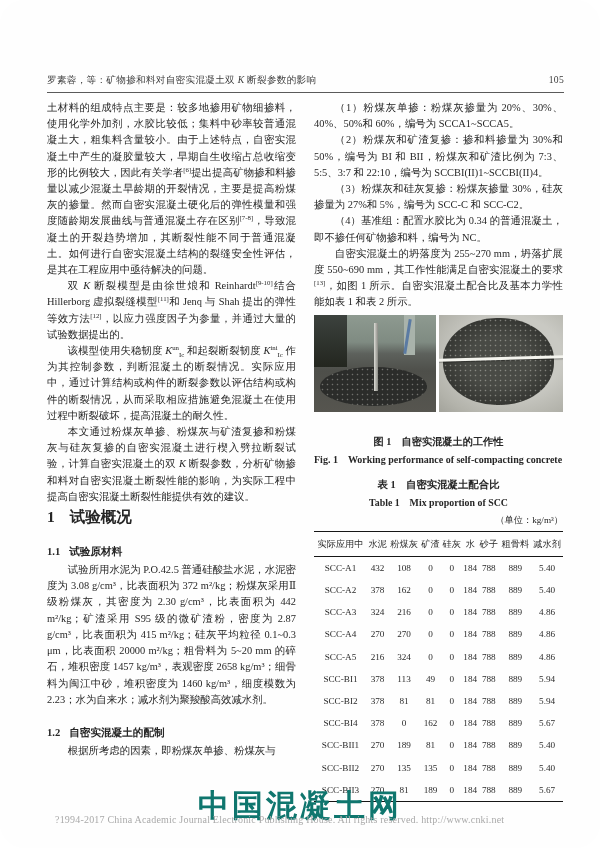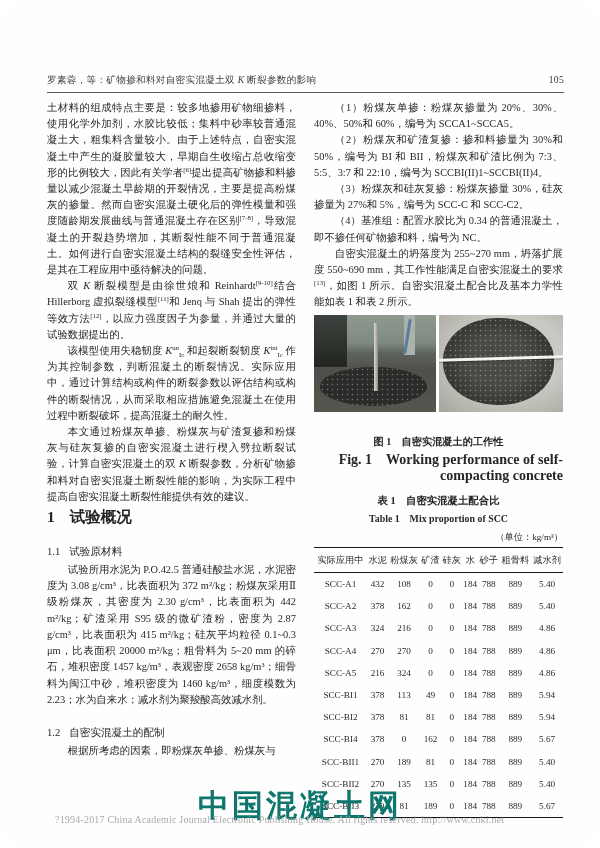--- a/index.html
+++ b/index.html
@@ -12,21 +12,21 @@
   
   .columns{position:absolute;left:47px;top:100px;width:517px;display:flex;gap:18px;}
   .col{width:249px;flex:0 0 auto;font-size:10.4px;line-height:16.2px;text-align:justify;}
   p{margin:0;text-indent:2em;}
   p.noindent{text-indent:0;}
   sup{font-size:6.8px;line-height:0;}
   sub{font-size:6.8px;line-height:0;}
   i{font-style:italic;}
   h1.section{font-size:15.5px;font-weight:bold;margin:2px 0 6px;line-height:20px;}
   h1.section .num{margin-right:15px;}
-  h2.subsection{font-size:10.6px;font-weight:normal;margin:17px 0 3px;line-height:15px;}
+  h2.subsection{font-size:10.6px;font-weight:bold;margin:17px 0 3px;line-height:15px;}
   h2.subsection .num{margin-right:9px;}
   
   .figure{display:flex;gap:3px;height:97px;margin-top:4px;}
   .photo{position:relative;overflow:hidden;}
   .photo-left{width:122px;background:linear-gradient(180deg,#8e9a90 0%,#7f8b82 28%,#5d615c 40%,#4e4f4a 58%,#56554f 100%);}
   .pl-equip{position:absolute;left:0;top:0;width:27%;height:54%;background:linear-gradient(180deg,#3c423e,#23261f);}
   .pl-strip{position:absolute;right:17%;top:0;width:9%;height:42%;background:#a9b3ab;}
   .pl-broom{position:absolute;right:22%;top:5%;width:3px;height:36%;background:#5b7ba3;transform:rotate(9deg);}
   .pl-patty{position:absolute;left:5%;right:7%;top:54%;height:40%;border-radius:50%;
             background-color:#2b2c2a;
@@ -35,21 +35,21 @@
   .pl-rod{position:absolute;left:49%;top:9%;width:4px;height:70%;background:linear-gradient(90deg,#dcdcd6,#8a8a84);}
   .photo-right{flex:1;background:radial-gradient(ellipse at 58% 42%,#c9c9c3 50%,#b3b3ab 82%,#a3a39b 100%);}
   .pr-mound{position:absolute;left:3%;right:7%;top:3%;bottom:7%;border-radius:48%;
             background-color:#343531;
             background-image:radial-gradient(circle,rgba(222,222,215,.42) .6px,transparent 1.1px),
                              radial-gradient(ellipse at 50% 50%,rgba(90,92,86,.55) 40%,rgba(0,0,0,.25) 95%);
             background-size:5px 5px,100% 100%;}
   .pr-stick{position:absolute;left:-2px;right:-2px;top:44%;height:3px;background:#f4f4ee;
             box-shadow:0 1px 1px rgba(0,0,0,.35);transform:rotate(-1.6deg);}
   .figcap-zh{text-align:center;font-weight:bold;font-size:10.2px;margin-top:22px;}
-  .figcap-en{text-align:right;font-weight:bold;font-size:14px;margin-top:2px;}
+  .figcap-en{text-align:left;font-weight:bold;font-size:10px;margin-top:2px;}
   
   .tbl-title-zh{text-align:center;font-weight:bold;font-size:10.4px;margin-top:9px;}
   .tbl-title-en{text-align:center;font-weight:bold;font-size:9.9px;margin-top:2px;}
   .tbl-unit{text-align:right;font-size:9.2px;margin-top:1px;}
   table{width:100%;border-collapse:collapse;margin-top:2px;font-size:9.2px;
         border-top:1.6px solid #161616;border-bottom:1.6px solid #161616;}
   td{text-align:center;padding:3px 0;white-space:nowrap;color:#2a2a2a;}
   thead td{border-bottom:.8px solid #161616;padding:4px 0;}
   
   .watermark{position:absolute;left:0;width:100%;top:785px;text-align:center;

